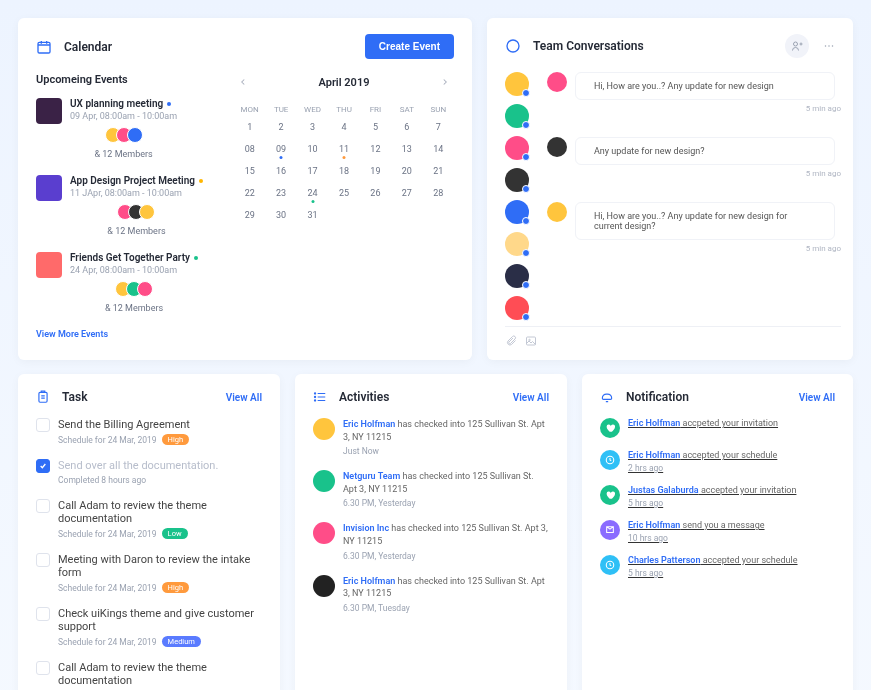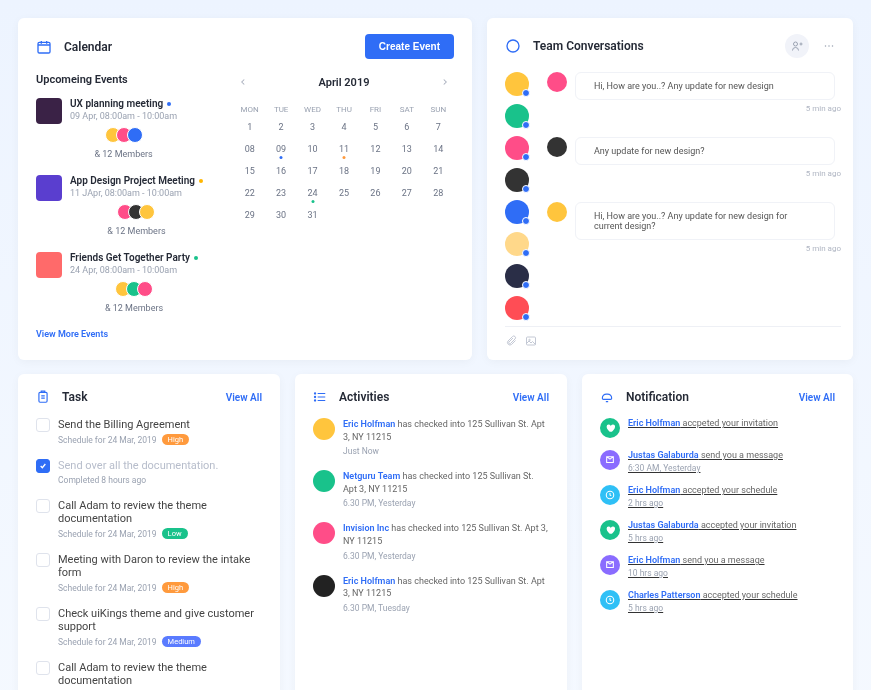--- a/index.html
+++ b/index.html
@@ -444,71 +444,60 @@
             <svg width="10" height="10" viewBox="0 0 24 24" fill="#fff">
               <path d="M12 21s-8-5-8-12a5 5 0 0110-1 5 5 0 0110 1c0 7-8 12-8 12z"></path>
             </svg>
           </div>
   <div>
             <div class="notif-text"><span class="notif-name">Eric Holfman</span> accpeted your invitation</div>
   <div class="notif-time"></div>
           </div>
         </div>
         <div class="notif-row">
+          <div class="notif-ic" style="background:#2fc0f6">
+            <svg width="10" height="10" viewBox="0 0 24 24" fill="none" stroke="#fff" stroke-width="2.5">
+              <circle cx="12" cy="12" r="9"></circle>
+              <path d="M12 7v5l3 2"></path>
+            </svg>
+          </div>
+  <div>
+            <div class="notif-text"><span class="notif-name">Eric Holfman</span>  accepted your schedule</div>
+  <div class="notif-time">2 hrs ago</div>
+          </div>
+        </div>
+        <div class="notif-row">
+          <div class="notif-ic" style="background:#19c28b">
+            <svg width="10" height="10" viewBox="0 0 24 24" fill="#fff">
+              <path d="M12 21s-8-5-8-12a5 5 0 0110-1 5 5 0 0110 1c0 7-8 12-8 12z"></path>
+            </svg>
+          </div>
+  <div>
+            <div class="notif-text"><span class="notif-name">Justas Galaburda</span>  accepted your invitation</div>
+  <div class="notif-time">5 hrs ago</div>
+          </div>
+        </div>
+        <div class="notif-row">
           <div class="notif-ic" style="background:#8a6cff">
             <svg width="10" height="10" viewBox="0 0 24 24" fill="none" stroke="#fff" stroke-width="2.5">
               <path d="M4 4l8 6 8-6M4 4h16v14H4z"></path>
             </svg>
           </div>
   <div>
-            <div class="notif-text"><span class="notif-name">Justas Galaburda</span> send you a message</div>
-  <div class="notif-time">6:30 AM, Yesterday</div>
+            <div class="notif-text"><span class="notif-name">Eric Holfman</span> send you a message</div>
+  <div class="notif-time">10 hrs ago</div>
           </div>
         </div>
         <div class="notif-row">
           <div class="notif-ic" style="background:#2fc0f6">
             <svg width="10" height="10" viewBox="0 0 24 24" fill="none" stroke="#fff" stroke-width="2.5">
               <circle cx="12" cy="12" r="9"></circle>
               <path d="M12 7v5l3 2"></path>
             </svg>
           </div>
   <div>
-            <div class="notif-text"><span class="notif-name">Eric Holfman</span>  accepted your schedule</div>
-  <div class="notif-time">2 hrs ago</div>
-          </div>
-        </div>
-        <div class="notif-row">
-          <div class="notif-ic" style="background:#19c28b">
-            <svg width="10" height="10" viewBox="0 0 24 24" fill="#fff">
-              <path d="M12 21s-8-5-8-12a5 5 0 0110-1 5 5 0 0110 1c0 7-8 12-8 12z"></path>
-            </svg>
-          </div>
-  <div>
-            <div class="notif-text"><span class="notif-name">Justas Galaburda</span>  accepted your invitation</div>
-  <div class="notif-time">5 hrs ago</div>
-          </div>
-        </div>
-        <div class="notif-row">
-          <div class="notif-ic" style="background:#8a6cff">
-            <svg width="10" height="10" viewBox="0 0 24 24" fill="none" stroke="#fff" stroke-width="2.5">
-              <path d="M4 4l8 6 8-6M4 4h16v14H4z"></path>
-            </svg>
-          </div>
-  <div>
-            <div class="notif-text"><span class="notif-name">Eric Holfman</span> send you a message</div>
-  <div class="notif-time">10 hrs ago</div>
-          </div>
-        </div>
-        <div class="notif-row">
-          <div class="notif-ic" style="background:#2fc0f6">
-            <svg width="10" height="10" viewBox="0 0 24 24" fill="none" stroke="#fff" stroke-width="2.5">
-              <circle cx="12" cy="12" r="9"></circle>
-              <path d="M12 7v5l3 2"></path>
-            </svg>
-          </div>
-  <div>
             <div class="notif-text"><span class="notif-name">Charles Patterson</span>  accepted your schedule</div>
   <div class="notif-time">5 hrs ago</div>
           </div>
         </div>
       </div>
   </div>
 </div>
 
 </body></html>

